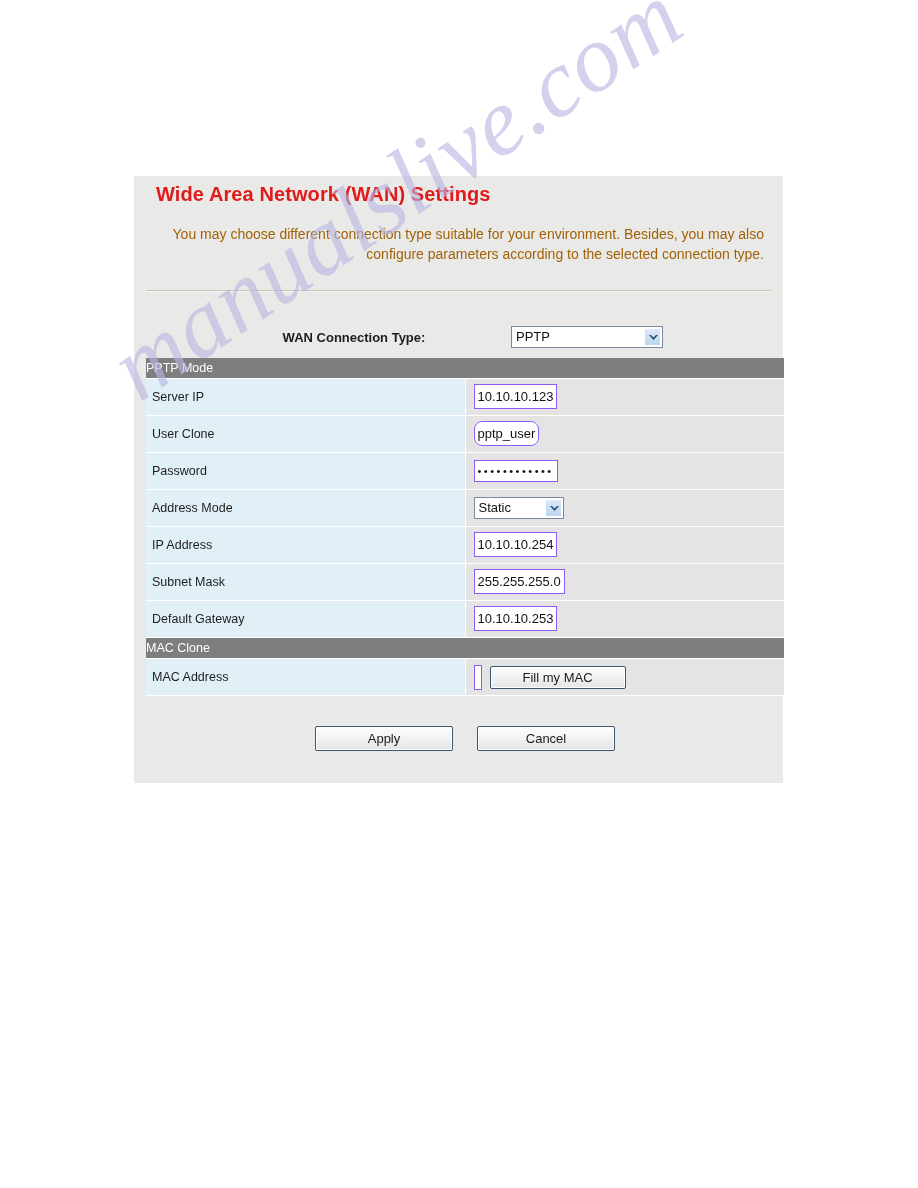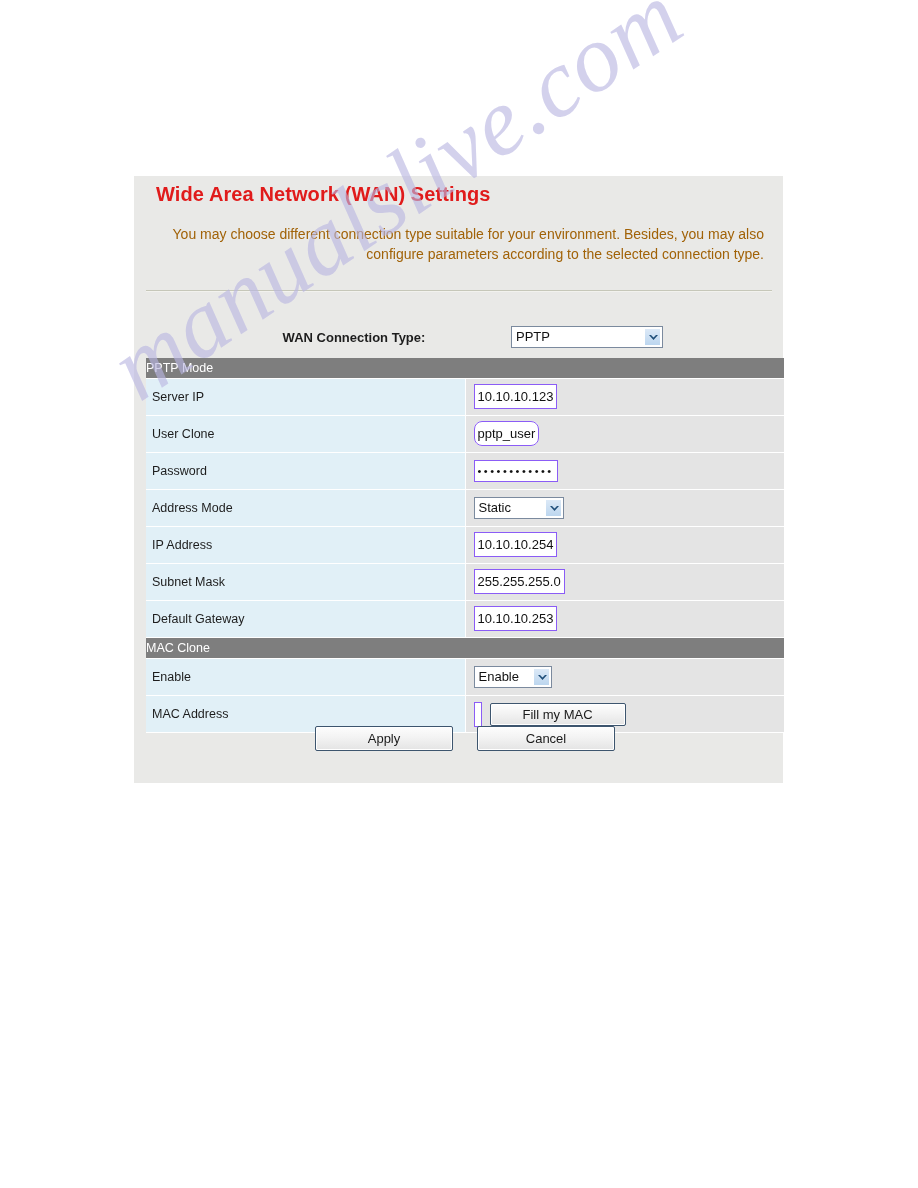--- a/index.html
+++ b/index.html
@@ -293,33 +293,20 @@
         <td class="row-label">Default Gateway</td>
         <td class="row-value">
           <span class="txt txt-ip">10.10.10.253</span>
         </td>
       </tr>
 
       <tr class="section-header">
         <td colspan="2">MAC Clone</td>
       </tr>
 
-      <tr>
-        <td class="row-label">Enable</td>
-        <td class="row-value">
-          <span class="sel sel-enable">
-            <span class="sel-text">Enable</span>
-            <span class="sel-arrow">
-              <svg width="11" height="8" viewBox="0 0 11 8">
-                <path d="M1 1 L5.5 6 L10 1 L8 1 L5.5 3.6 L3 1 Z" fill="#1f4e79"></path>
-              </svg>
-            </span>
-          </span>
-        </td>
-      </tr>
 
       <tr>
         <td class="row-label">MAC Address</td>
         <td class="row-value">
           <span class="txt txt-mac"></span><span style="display:inline-block;width:8px;"></span><span class="btn btn-fill">Fill my MAC</span>
         </td>
       </tr>
     </tbody>
   </table>
 

